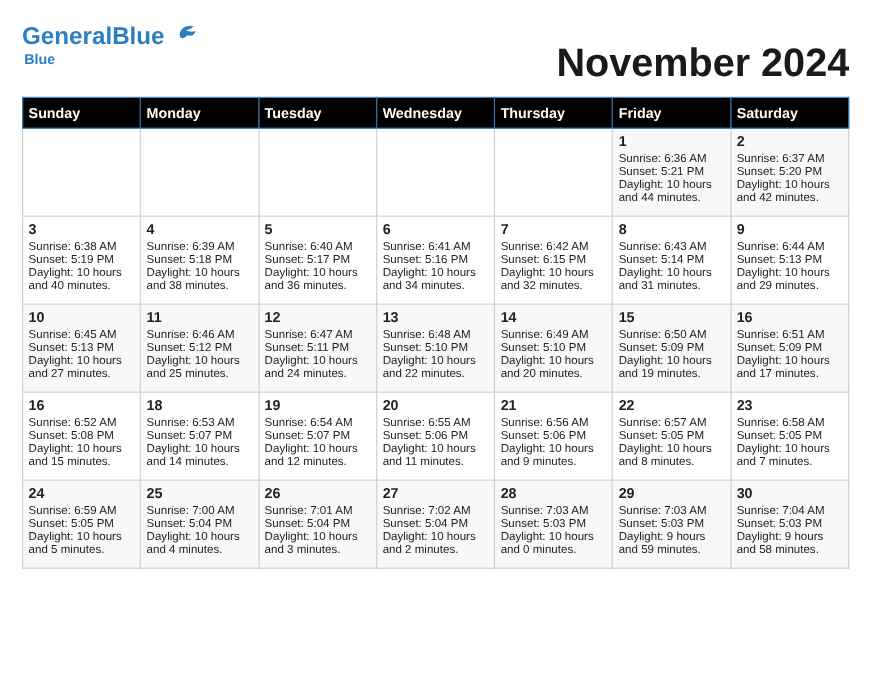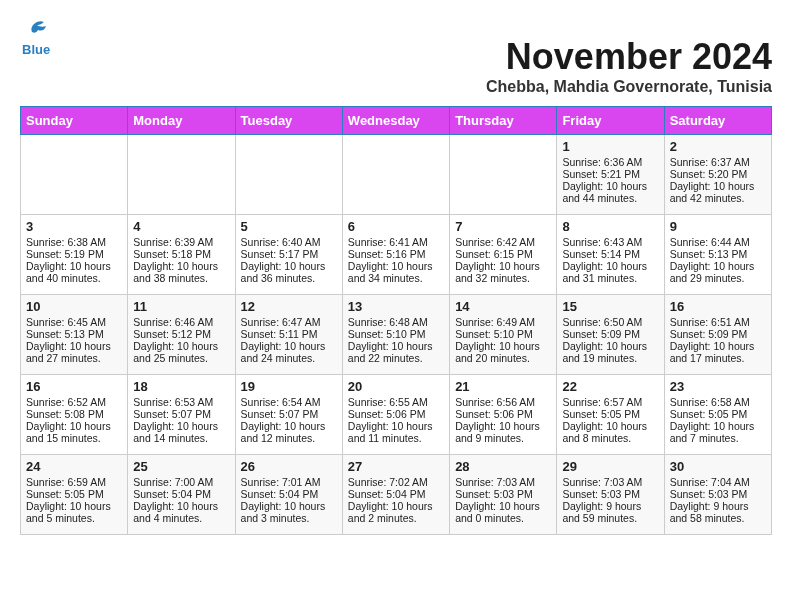--- a/index.html
+++ b/index.html
@@ -34,21 +34,21 @@
       font-size: 16px;
       color: #333;
       font-weight: bold;
     }
     table {
       width: 100%;
       border-collapse: collapse;
       table-layout: fixed;
     }
     thead tr th {
-      background-color: #d946ef;
+      background-color: #000000;
       color: #fff;
       padding: 6px 5px;
       text-align: left;
       font-size: 13px;
       border: 1px solid #2a7fc1;
     }
     tbody tr td {
       border: 1px solid #ccc;
       vertical-align: top;
       padding: 4px 5px;
@@ -69,29 +69,31 @@
     .empty-cell {
       background: #fff !important;
     }
   </style>
 </head>
 <body>
 
 <div class="header">
   <div class="logo">
     <div style="display:flex;align-items:center;gap:2px;">
+      <div style="font-size:22px;font-weight:bold;color:#1a1a1a;">
+        <span style="color:#2a7fc1;">General</span><span style="color:#2a7fc1;">Blue</span>
+      </div>
       <svg width="28" height="22" viewBox="0 0 28 22">
         <path d="M14 4 Q18 0 24 2 Q20 6 16 5 Q22 8 26 6 Q24 12 18 10 Q16 14 12 12 Q10 8 14 4Z" fill="#2a7fc1"></path>
       </svg>
     </div>
     <div style="font-size:13px;color:#2a7fc1;font-weight:bold;margin-left:2px;">Blue</div>
   </div>
   <div class="title-block">
     <div class="month-title">November 2024</div>
-    <div class="location-title">Chebba, Mahdia Governorate, Tunisia</div>
   </div>
 </div>
 
 <table>
   <thead>
     <tr>
     <th>Sunday</th>
         <th>Monday</th>
         <th>Tuesday</th>
         <th>Wednesday</th>

